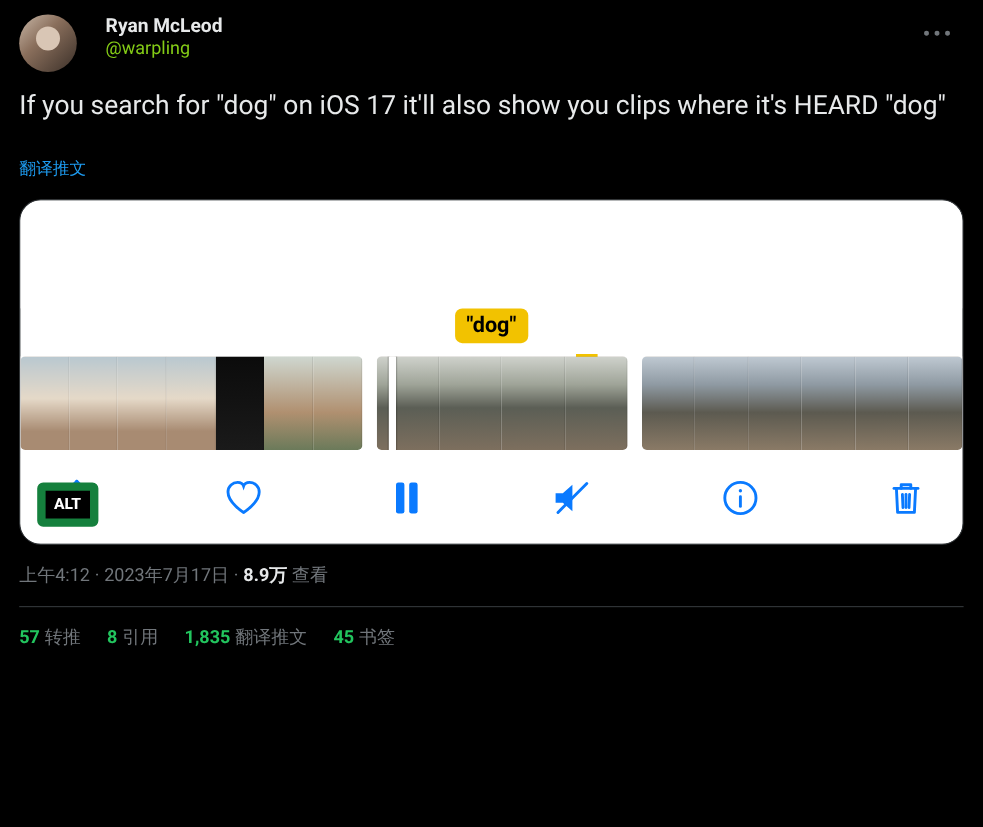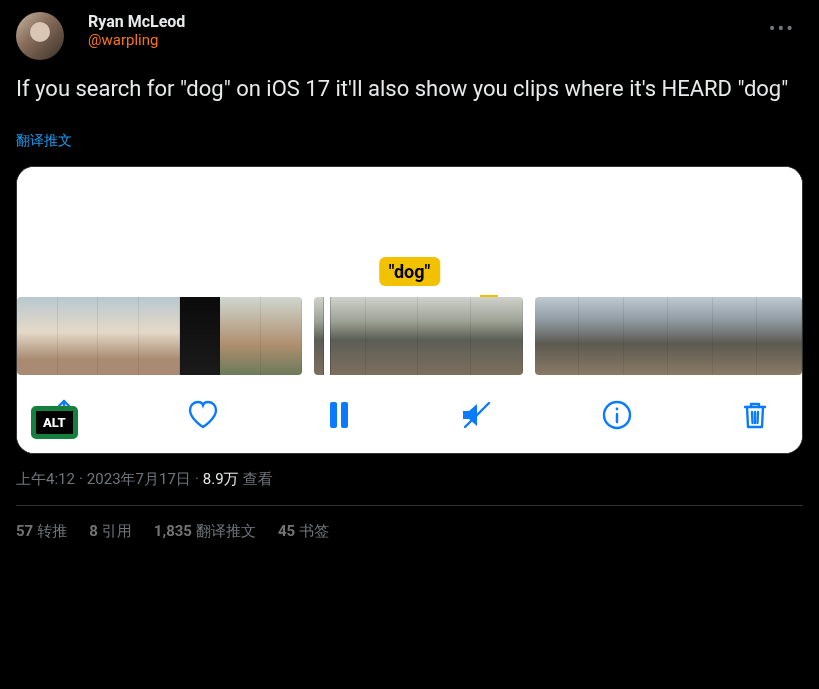--- a/index.html
+++ b/index.html
@@ -41,21 +41,21 @@
     flex-direction: column;
     flex: 1;
   }
   .display-name {
     font-weight: 700;
     font-size: 16px;
     color: #e7e9ea;
   }
   .handle {
     font-size: 15px;
-    color: #f97316;
+    color: #84cc16;
   }
   .more-btn {
     color: #71767b;
     font-size: 20px;
     letter-spacing: 2px;
     padding: 4px 8px;
     cursor: pointer;
   }
   .tweet-text {
     margin-top: 14px;
@@ -172,48 +172,48 @@
   .alt-badge {
     position: absolute;
     left: 14px;
     bottom: 14px;
     background: #000;
     color: #fff;
     font-size: 13px;
     font-weight: 800;
     padding: 4px 7px;
     border-radius: 5px;
-    border: 5px solid #15803d;
+    border: 7px solid #15803d;
   }
   .timestamp-row {
     margin-top: 16px;
     font-size: 15px;
     color: #71767b;
     display: flex;
     align-items: center;
     gap: 4px;
   }
   .timestamp-row .bold {
     color: #e7e9ea;
-    font-weight: 400;
+    font-weight: 700;
   }
   .divider {
     border: none;
     border-top: 1px solid #2f3336;
     margin-top: 16px;
   }
   .stats-row {
     display: flex;
     gap: 22px;
     padding-top: 16px;
     font-size: 15px;
     color: #71767b;
   }
   .stats-row .num {
-    color: #737373;
+    color: #22c55e;
     font-weight: 700;
     margin-right: 4px;
     margin-top: 40px;
   }
 </style>
 </head>
 <body>
 
 <div class="tweet">
 

